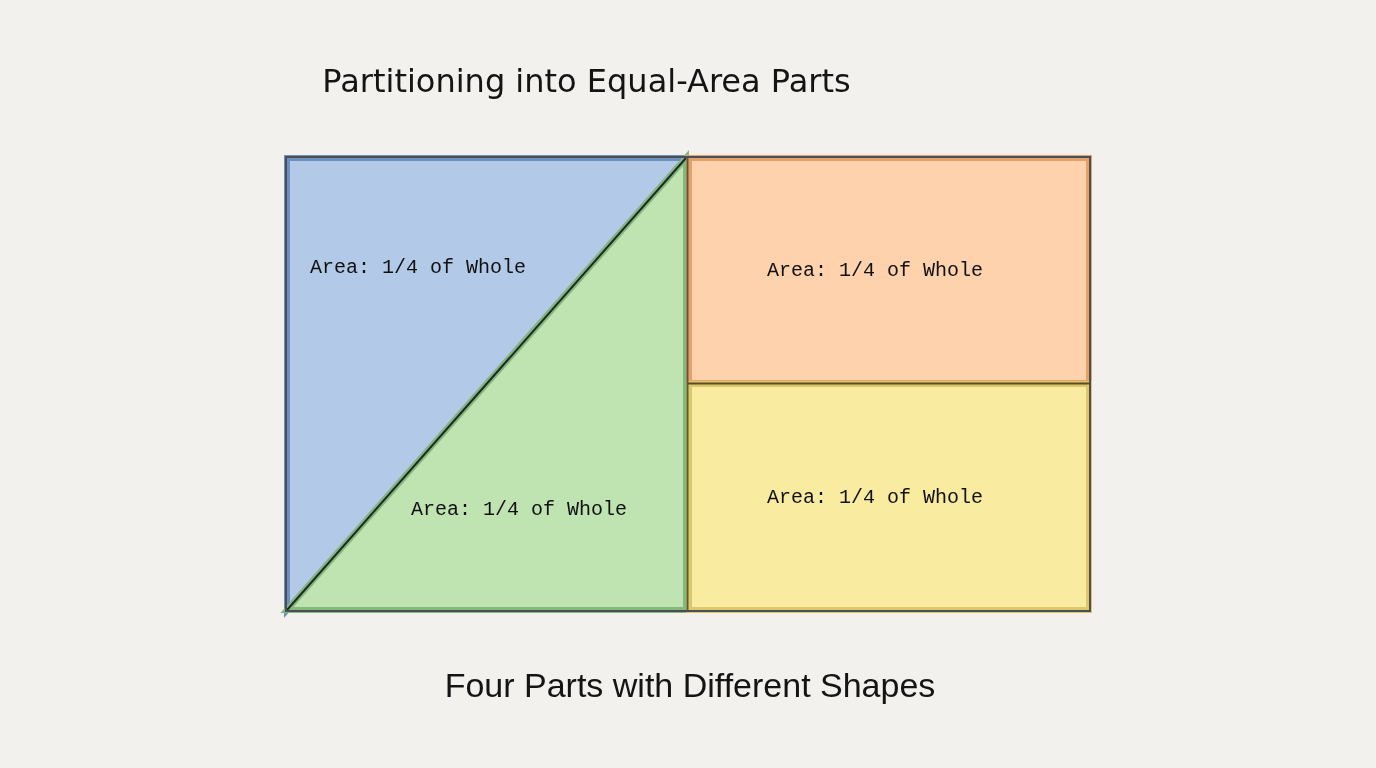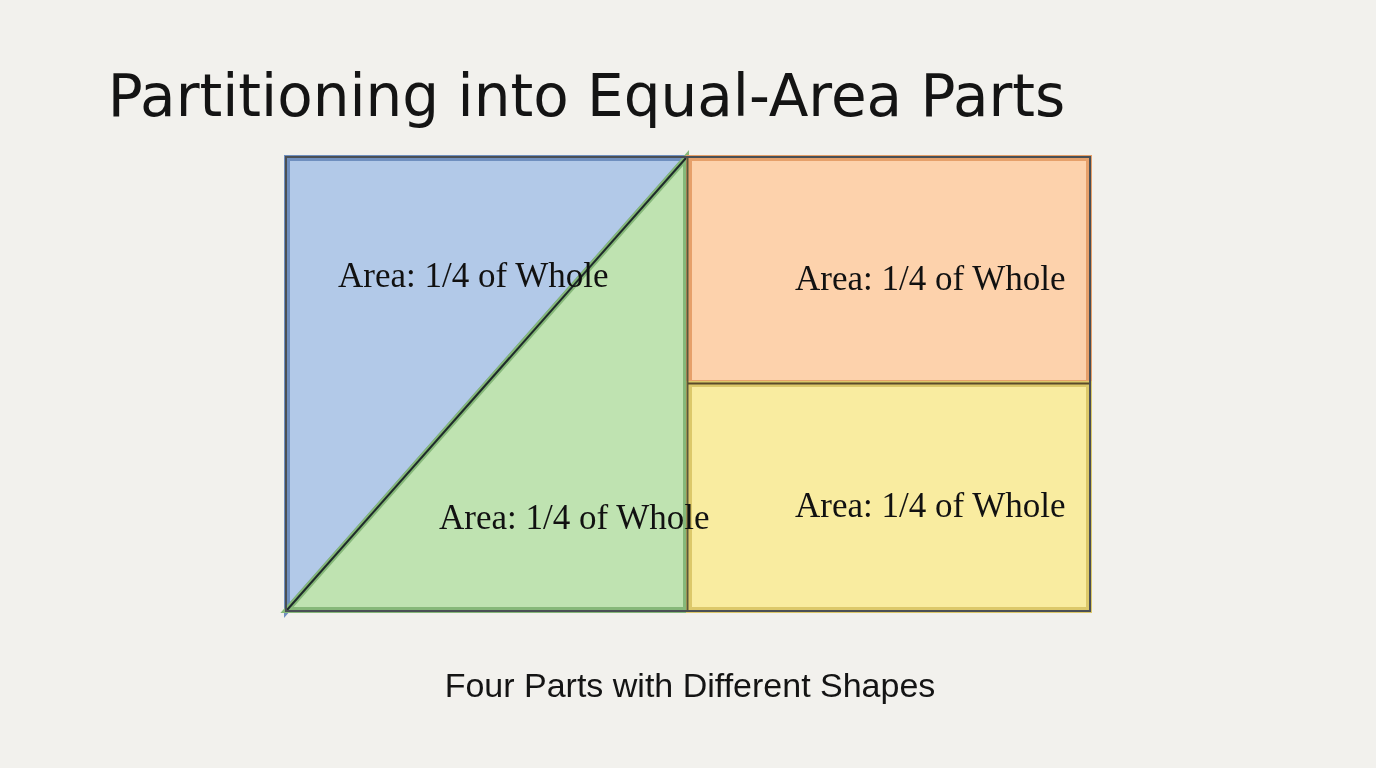--- a/index.html
+++ b/index.html
@@ -4,33 +4,33 @@
 <style>
   html, body { margin: 0; padding: 0; }
   body {
     width: 1376px; height: 768px; overflow: hidden;
     background: #f2f1ed;
     font-family: "DejaVu Sans", sans-serif;
     position: relative;
   }
   .title {
     position: absolute; left: 0; top: 62px; width: 1173px;
-    text-align: center; font-size: 58px; color: #141414;
+    text-align: center; font-size: 32px; color: #141414;
     font-family: "DejaVu Sans", sans-serif; font-weight: normal;
     letter-spacing: 0px;
   }
   .caption {
     position: absolute; left: 2px; top: 666px; width: 1376px;
     text-align: center; font-size: 34px; color: #141414;
     font-family: "Liberation Sans", sans-serif;
   }
   svg.diagram { position: absolute; left: 0; top: 0; }
   .label {
-    position: absolute; font-family: Liberation Serif, serif;
-    font-size: 35px; color: #111; white-space: nowrap; margin-left: 28px;
+    position: absolute; font-family: Liberation Mono, monospace;
+    font-size: 20px; color: #111; white-space: nowrap;
   }
 </style>
 </head>
 <body>
 
 <div class="title">Partitioning into Equal-Area Parts</div>
 
 <svg class="diagram" width="1376" height="768">
 
   <polygon points="287,158 686,158 287,610" fill="#b2c9e8" stroke="#6f8fbf" stroke-width="6" stroke-linejoin="miter"></polygon>

